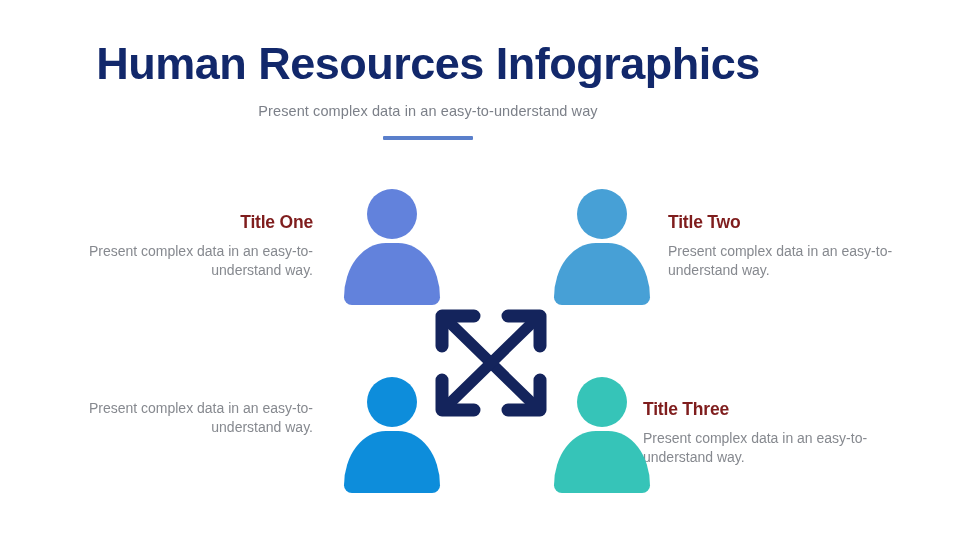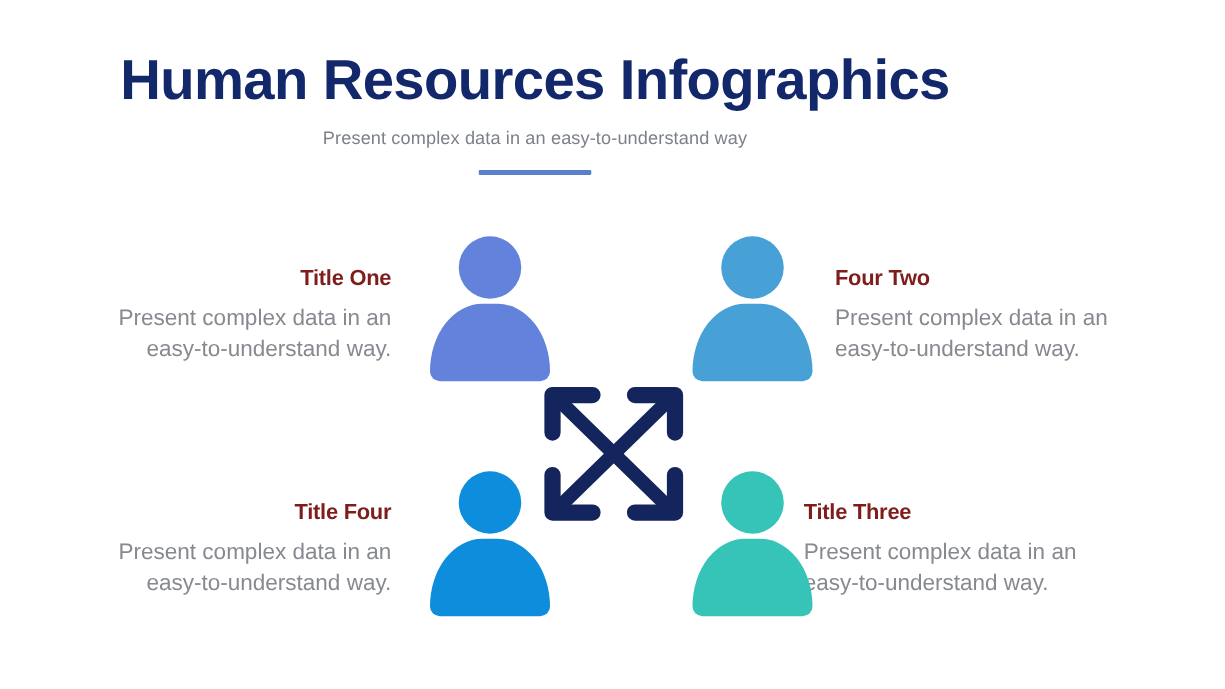--- a/index.html
+++ b/index.html
@@ -59,21 +59,21 @@
     width: 255px;
   }
   .text-block .block-title {
     font-size: 17.5px;
     font-weight: bold;
     color: #7f1d1d;
     margin: 0 0 9px 0;
     letter-spacing: -0.2px;
   }
   .text-block .block-desc {
-    font-size: 18px;
+    font-size: 14px;
     color: #86898f;
     line-height: 1.38;
     margin: 0;
   }
   .align-right { text-align: right; }
   .align-left  { text-align: left; }
 
   #text-one   { left: 58px;  top: 212px; }
   #text-two   { left: 668px; top: 212px; }
   #text-four  { left: 58px;  top: 399px; }
@@ -130,26 +130,25 @@
     <p class="slide-subtitle" style="color: rgb(124, 128, 137);">Present complex data in an easy-to-understand way</p>
     <div class="title-divider" style="background: rgb(90, 127, 203);"></div>
   </div>
 
   <div class="text-block align-right" id="text-one">
     <div class="block-title">Title One</div>
     <div class="block-desc">Present complex data in an easy-to-understand way.</div>
   </div>
 
   <div class="text-block align-left" id="text-two">
-    <div class="block-title">Four Two</div>
+    <div class="block-title">Title Two</div>
     <div class="block-desc">Present complex data in an easy-to-understand way.</div>
   </div>
 
   <div class="text-block align-right" id="text-four">
-    <div class="block-title">Title Four</div>
     <div class="block-desc">Present complex data in an easy-to-understand way.</div>
   </div>
 
   <div class="text-block align-left" id="text-three">
     <div class="block-title">Title Three</div>
     <div class="block-desc">Present complex data in an easy-to-understand way.</div>
   </div>
 
   <div class="person" id="person-one">
     <div class="head" style="background: rgb(98, 130, 220);"></div>

